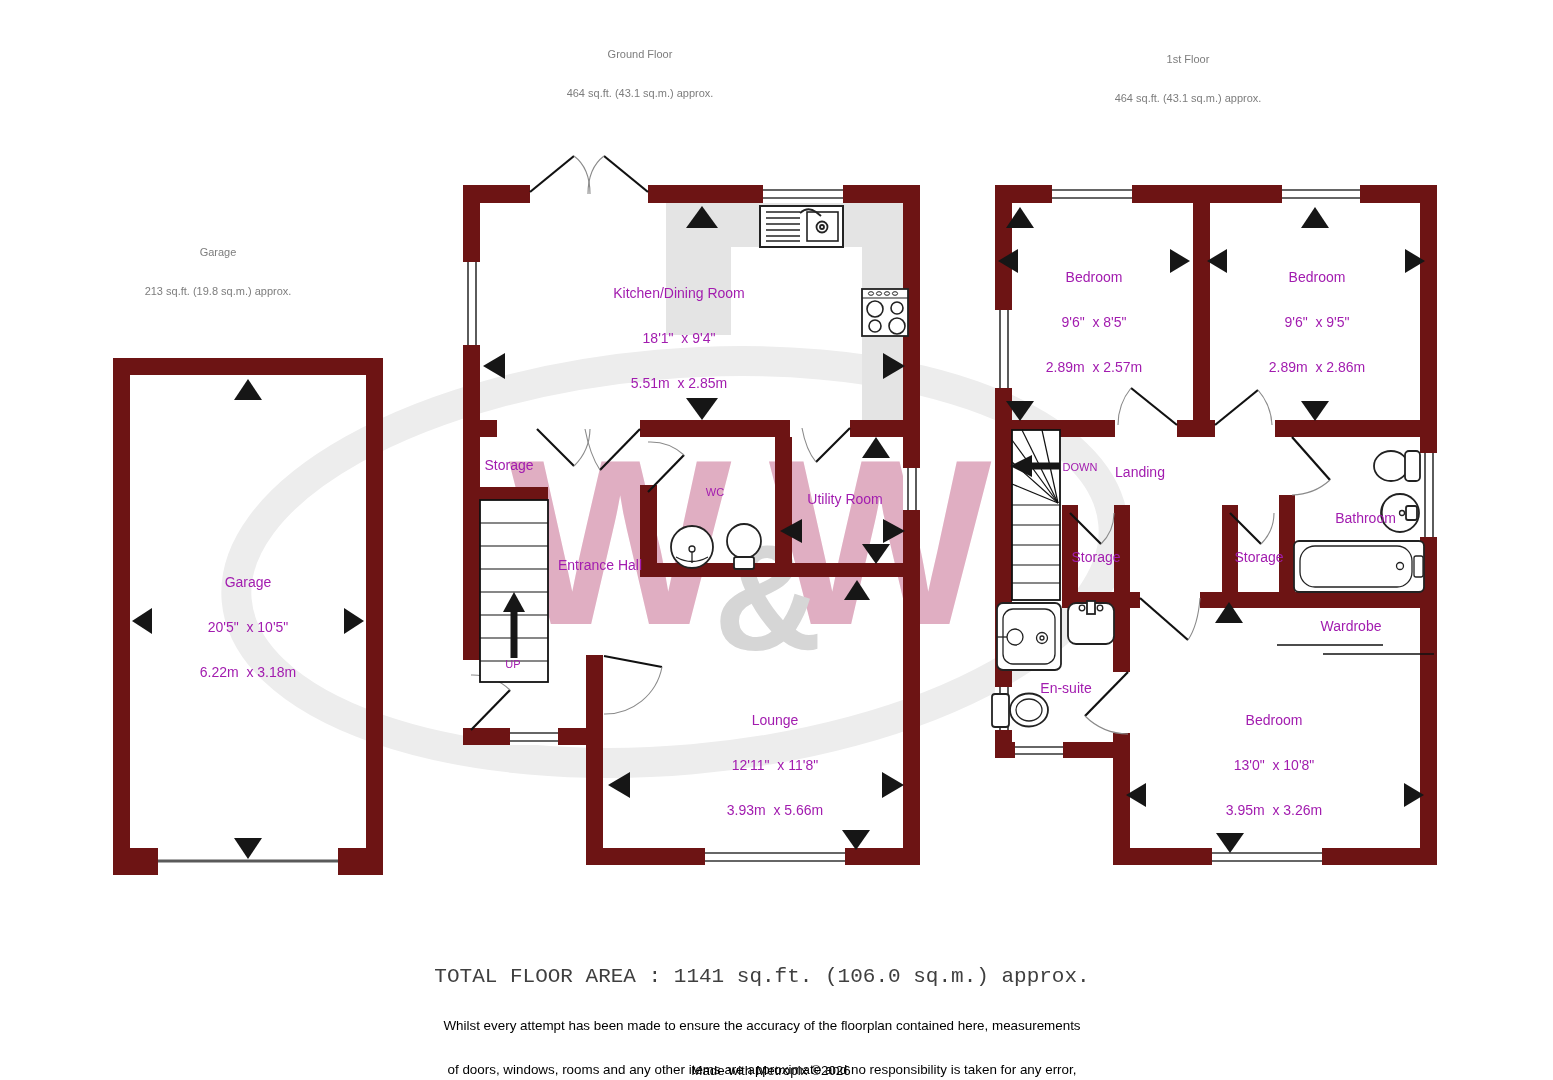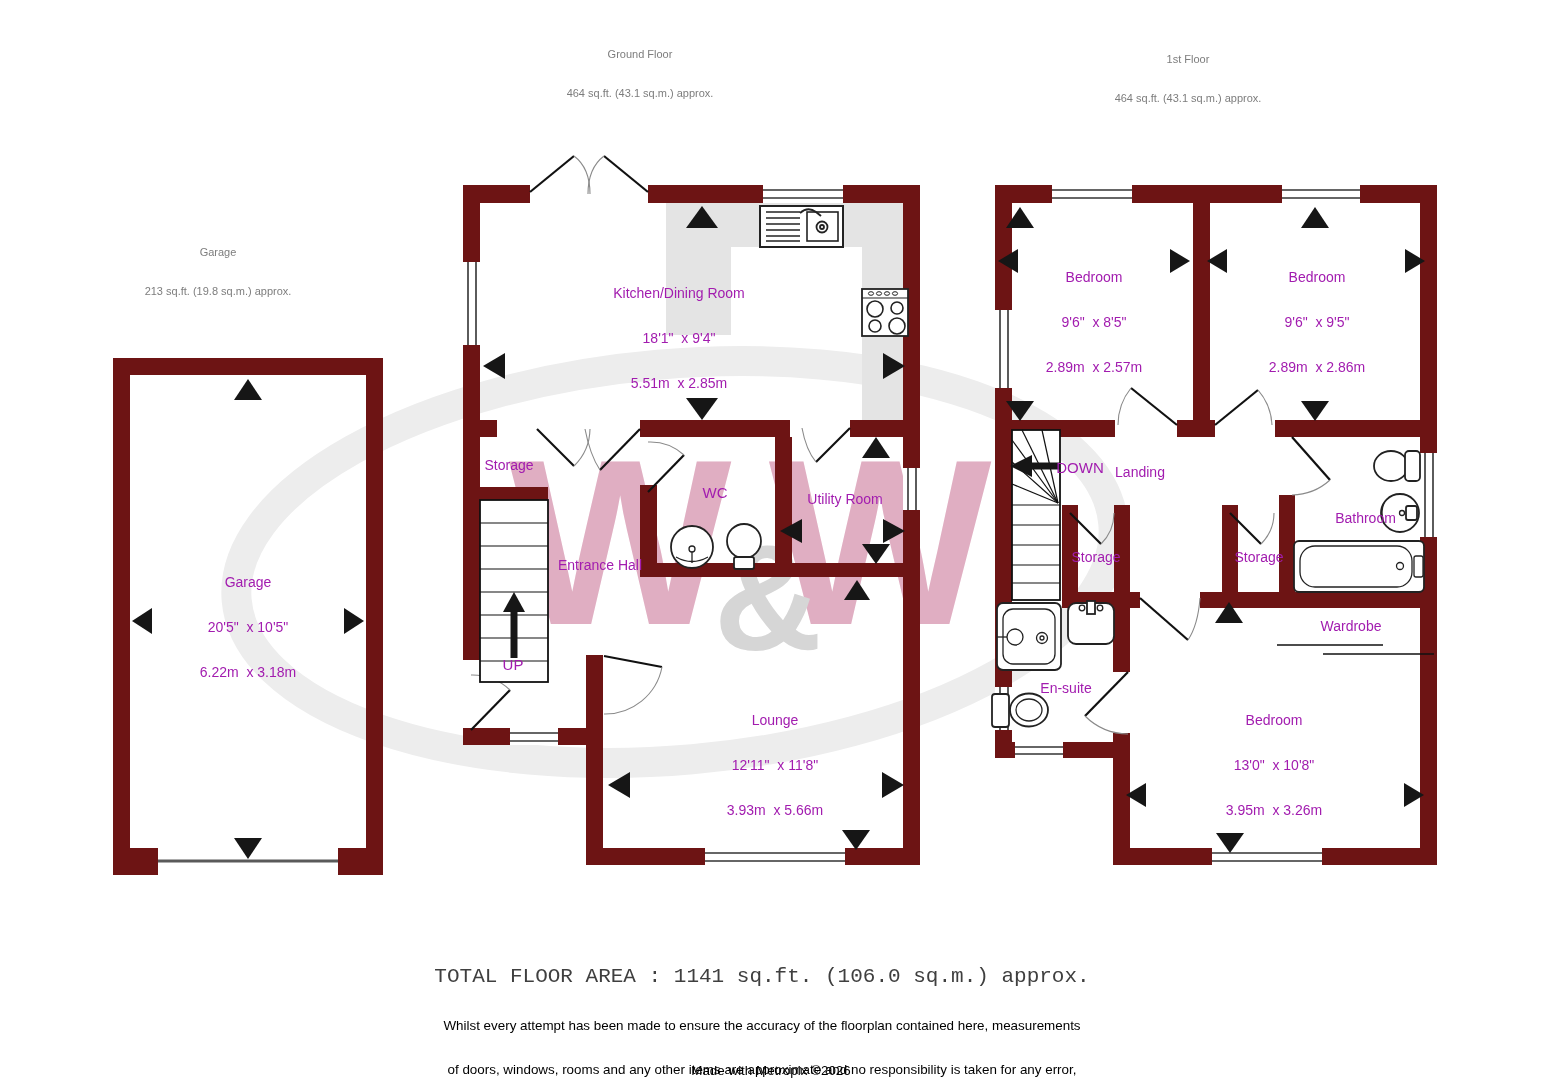--- a/index.html
+++ b/index.html
@@ -11,21 +11,21 @@
   .winr{fill:#ffffff;}
   .winl{stroke:#333;stroke-width:1.6;}
   .fix{fill:#fff;stroke:#222;stroke-width:1.8;}
   .fx2{fill:none;stroke:#222;stroke-width:1.3;}
   .leaf{stroke:#111;stroke-width:2.2;fill:none;}
   .arc{stroke:#8a8a8a;stroke-width:1.1;fill:none;}
   .tread{stroke:#111;stroke-width:1.2;}
   .arr{fill:#161616;}
   .lbl{position:absolute;transform:translate(-50%,-50%);text-align:center;white-space:pre;
        color:#a21caf;font-size:14px;line-height:15px;}
-  .xs{font-size:15px;}
+  .xs{font-size:11px;}
   .hdr{font-size:11px;line-height:13px;color:#7d7d7d;}
   .ftr-total{position:absolute;transform:translate(-50%,-50%);white-space:pre;
        font-size:21px;color:#3f3f3f;font-family:Liberation Mono, monospace;}
   .ftr-disc{position:absolute;transform:translate(-50%,0);text-align:center;
        font-size:13.4px;line-height:14.6px;color:#000;white-space:pre;}
   .ftr-credit{position:absolute;transform:translate(-50%,-50%);font-size:13.4px;color:#000;white-space:pre;}
   .wm-w{font-size:236px;font-weight:bold;fill:var(--wmpink,#e0aec2);}
   .wm-a{font-size:150px;font-weight:bold;fill:var(--wmgray,#d6d6d6);}
 </style>
 </head>

